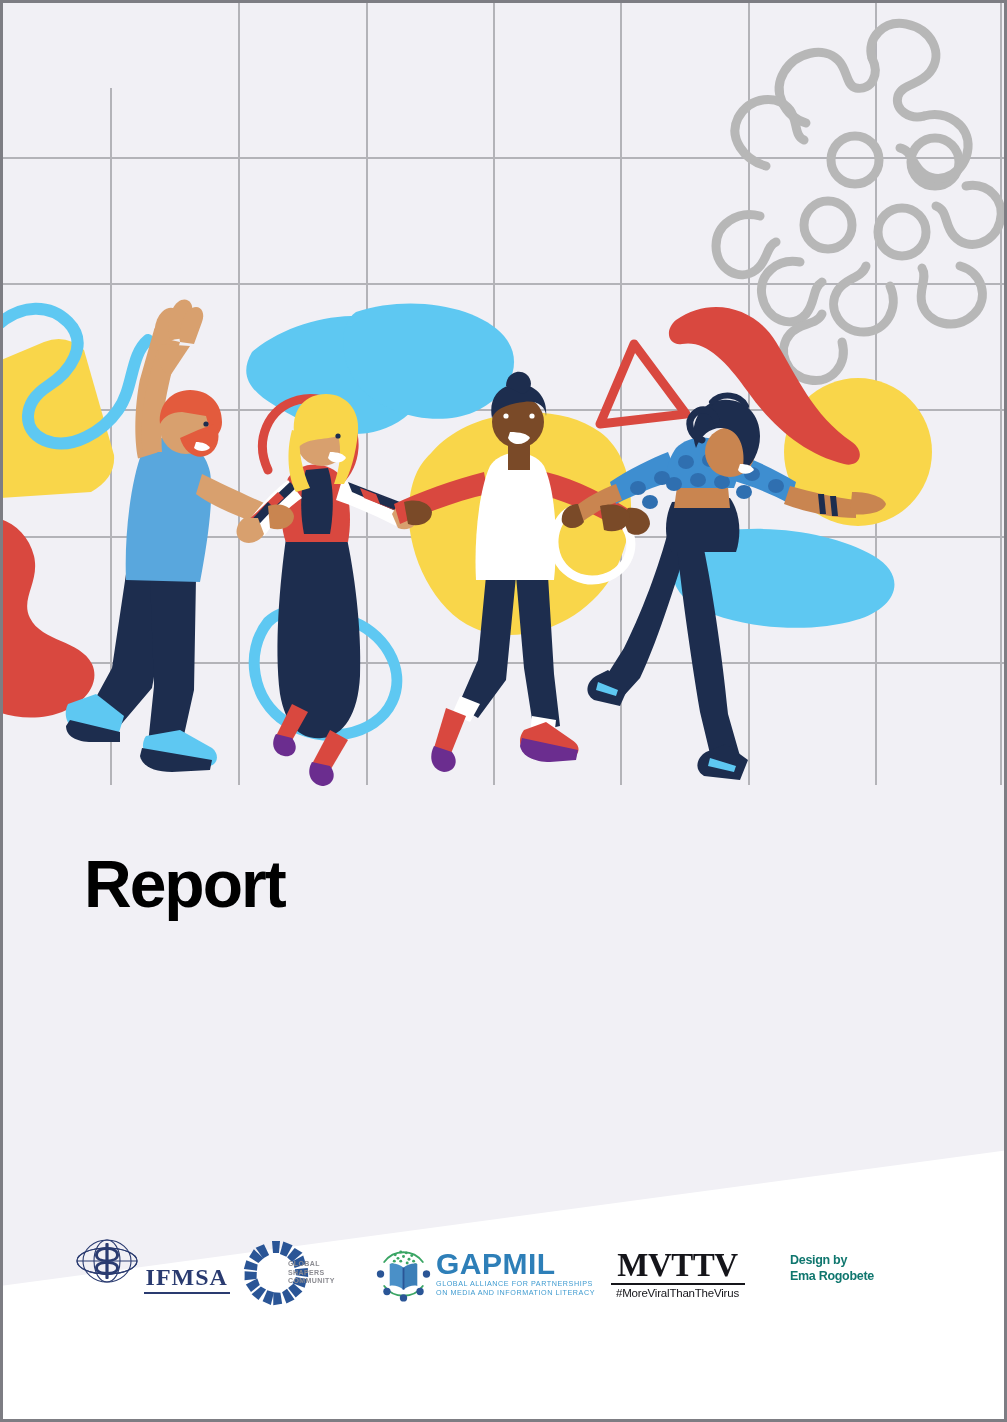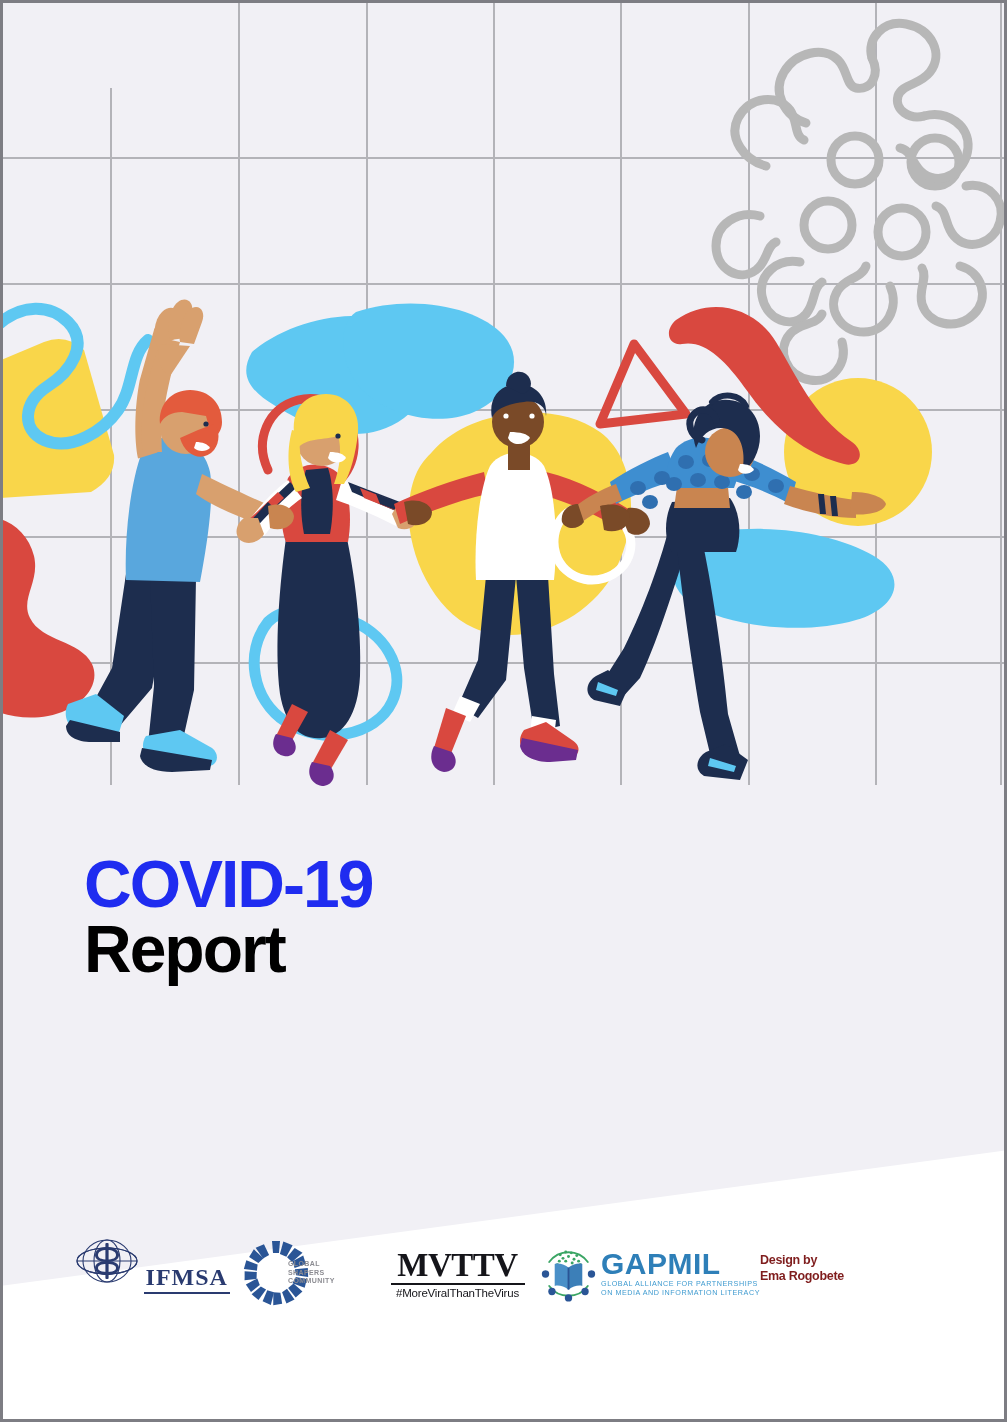--- a/index.html
+++ b/index.html
@@ -88,22 +88,22 @@
   #gapmil-word {
     font-size:30px; font-weight:bold; color:#2e7fb8;
     letter-spacing:0.5px; line-height:0.95;
   }
   .gapmil-tag {
     font-size:7.2px; color:#3f9bd0; letter-spacing:0.55px; line-height:1.35;
     white-space:nowrap;
   }
   
   #design-credit {
-    padding-top:22px; margin-left:0;
-    font-size:12.5px; font-weight:bold; color:#7f1d1d; line-height:1.25;
+    padding-top:22px; margin-left:30px;
+    font-size:12.5px; font-weight:bold; color:#0f766e; line-height:1.25;
     letter-spacing:-0.3px;
   }
 </style>
 </head>
 <body>
 
 <div id="cover">
 
   <div>
     <div class="gridline vline" style="left:110px; top:88px;  height:697px;"></div>
@@ -319,21 +319,20 @@
       <g>
         <path fill="#c98550" d="M268 506 C280 502 292 506 294 516 C294 526 282 532 270 528 Z"></path>
         <path fill="#7a4a28" d="M404 502 C416 498 430 502 432 512 C432 522 420 528 408 524 Z"></path>
         <path fill="#7a4a28" d="M600 506 C614 502 628 506 630 516 C630 528 616 534 604 530 Z"></path>
       </g>
 
     </g>
   </svg>
 
   <div id="title-block">
-    <div class="title-line title-blue">COVID-19</div>
     <div class="title-line title-black">Report</div>
   </div>
 
   <div id="white-band"></div>
 
   <div id="footer">
 
     <div class="logo-slot" id="logo-ifmsa">
       <svg width="64" height="46" viewBox="0 0 64 46">
         <g fill="none" stroke="#2a3b70" stroke-width="1.1">
@@ -407,26 +406,20 @@
                 <path d="M-5 -32 L4 -31 L3 -19 L-4 -19 Z"></path>
               </g>
           </g>
         </g>
       </svg>
       <div id="shapers-text">
         <div>GLOBAL</div>
         <div>SHAPERS</div>
         <div>COMMUNITY</div>
       </div>
-    </div>
-
-    <div class="logo-slot" id="logo-mvttv">
-      <div id="mvttv-word">MVTTV</div>
-      <div id="mvttv-rule"></div>
-      <div id="mvttv-tag">#MoreViralThanTheVirus</div>
     </div>
 
     <div class="logo-slot" id="logo-gapmil">
       <svg width="62" height="62" viewBox="0 0 62 62">
         <g fill="none" stroke="#3aa564" stroke-width="2" stroke-linecap="round">
           <path d="M10 18 A26 26 0 0 1 52 18"></path>
           <path d="M10 44 A26 26 0 0 0 52 44"></path>
         </g>
         <g fill="#2a5596">
           <circle cx="6" cy="31" r="4"></circle>
@@ -454,20 +447,26 @@
         <path fill="#3c7fb8" d="M31 24 C36 20 42 19 46 20 L46 44 C42 43 36 44 31 48 Z"></path>
         <path fill="#2a5596" d="M30 24 L32 24 L32 48 L30 48 Z"></path>
       </svg>
       <div id="gapmil-right">
         <div id="gapmil-word">GAPMIL</div>
         <div class="gapmil-tag">GLOBAL  ALLIANCE  FOR  PARTNERSHIPS</div>
         <div class="gapmil-tag">ON MEDIA AND INFORMATION LITERACY</div>
       </div>
     </div>
 
+    <div class="logo-slot" id="logo-mvttv">
+      <div id="mvttv-word">MVTTV</div>
+      <div id="mvttv-rule"></div>
+      <div id="mvttv-tag">#MoreViralThanTheVirus</div>
+    </div>
+
     <div id="design-credit">
       <div>Design by</div>
       <div>Ema Rogobete</div>
     </div>
 
   </div>
 
   <div id="page-border"></div>
 </div>
 

